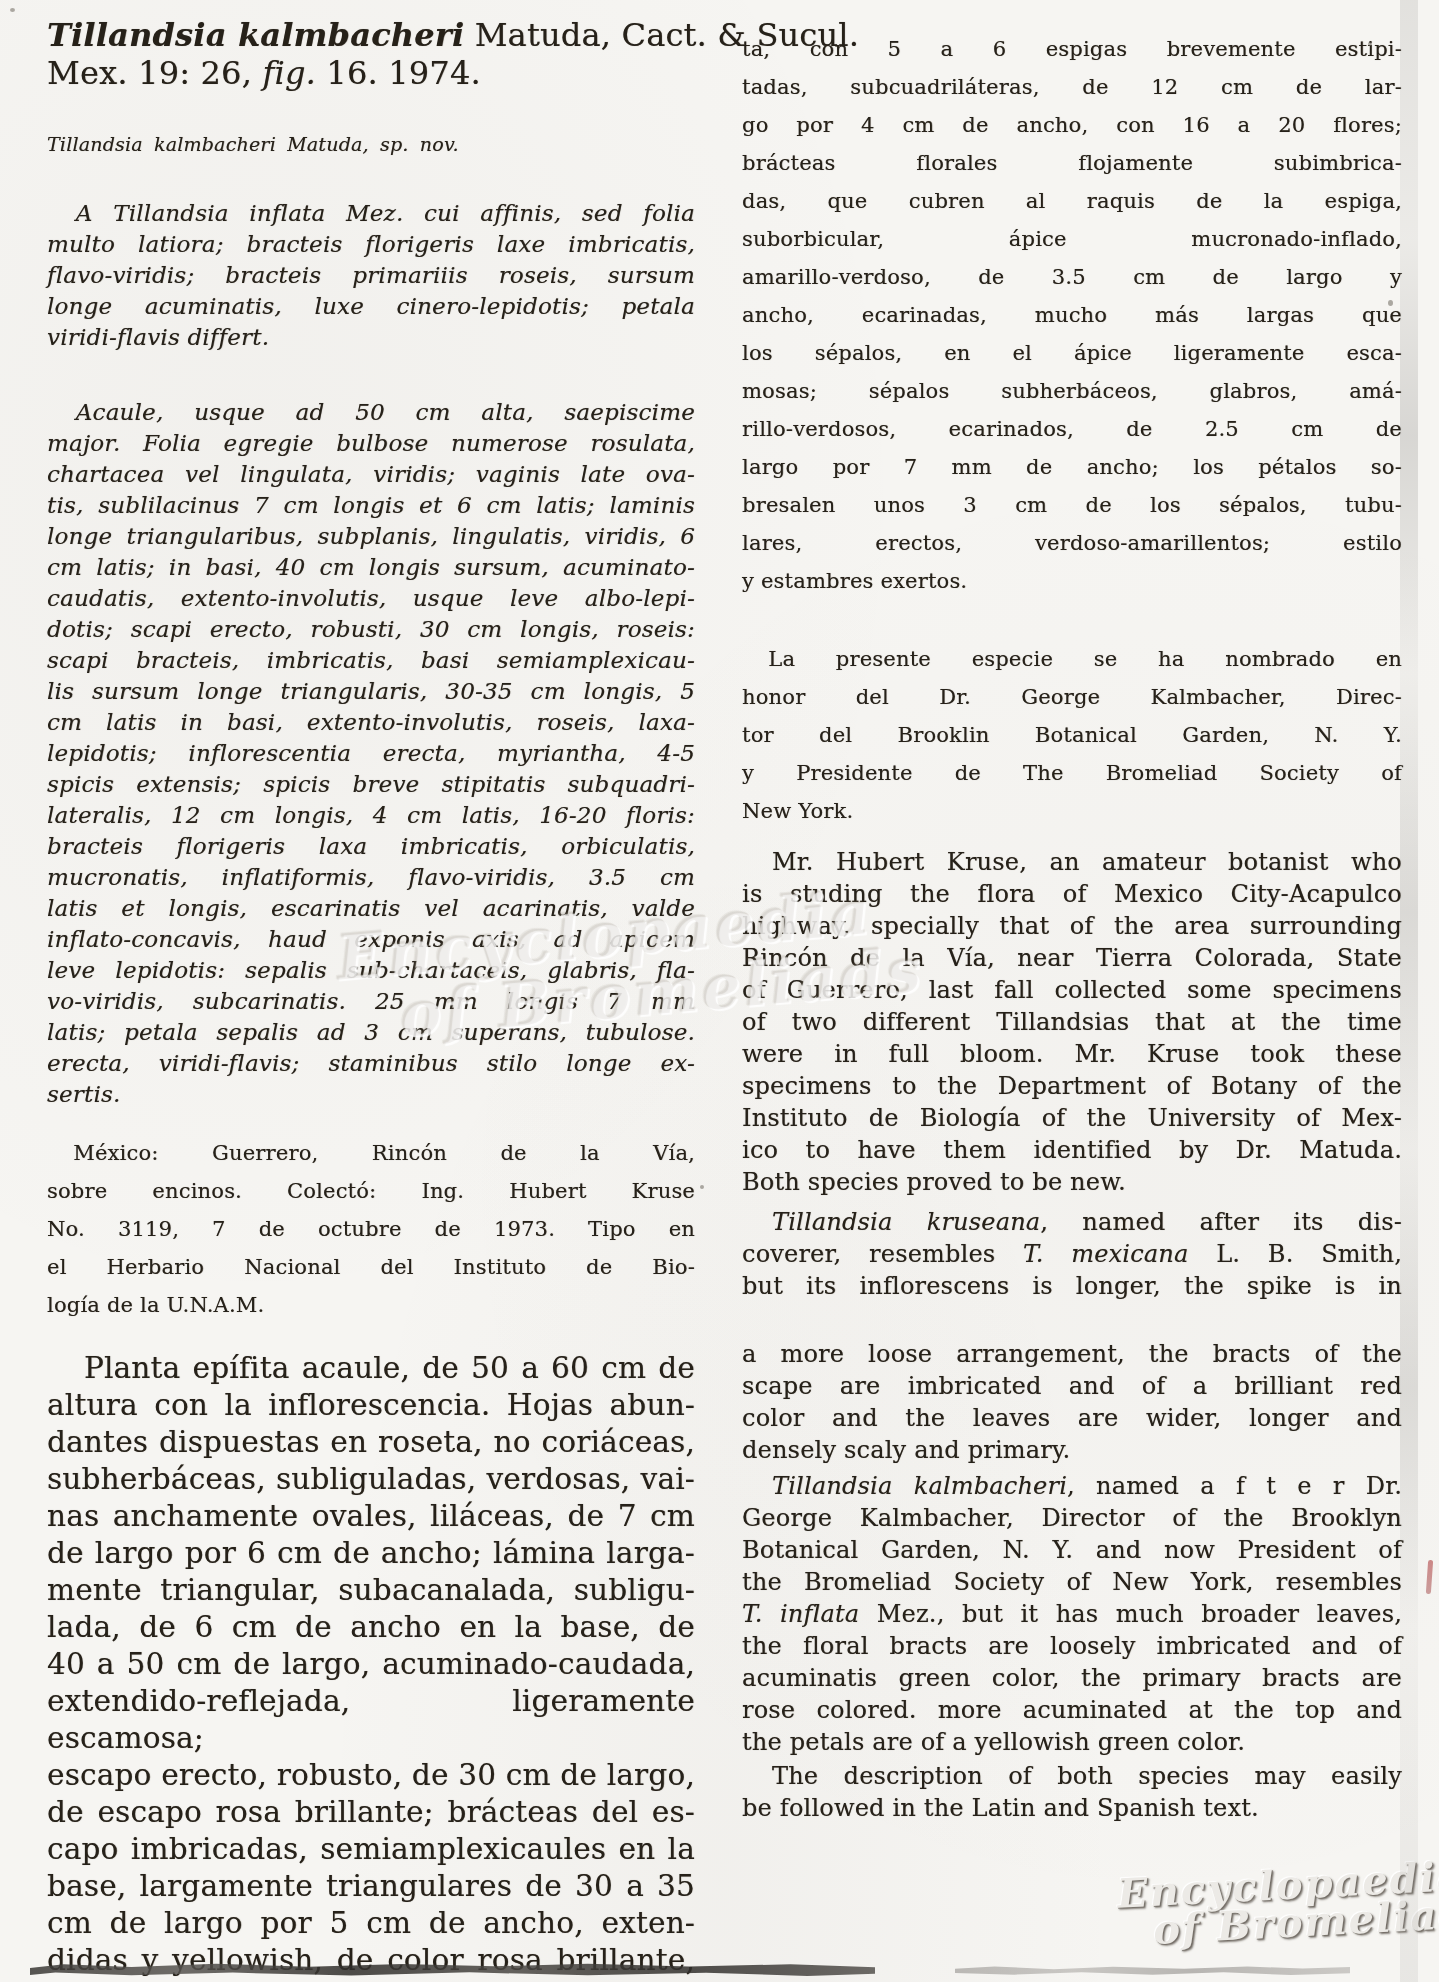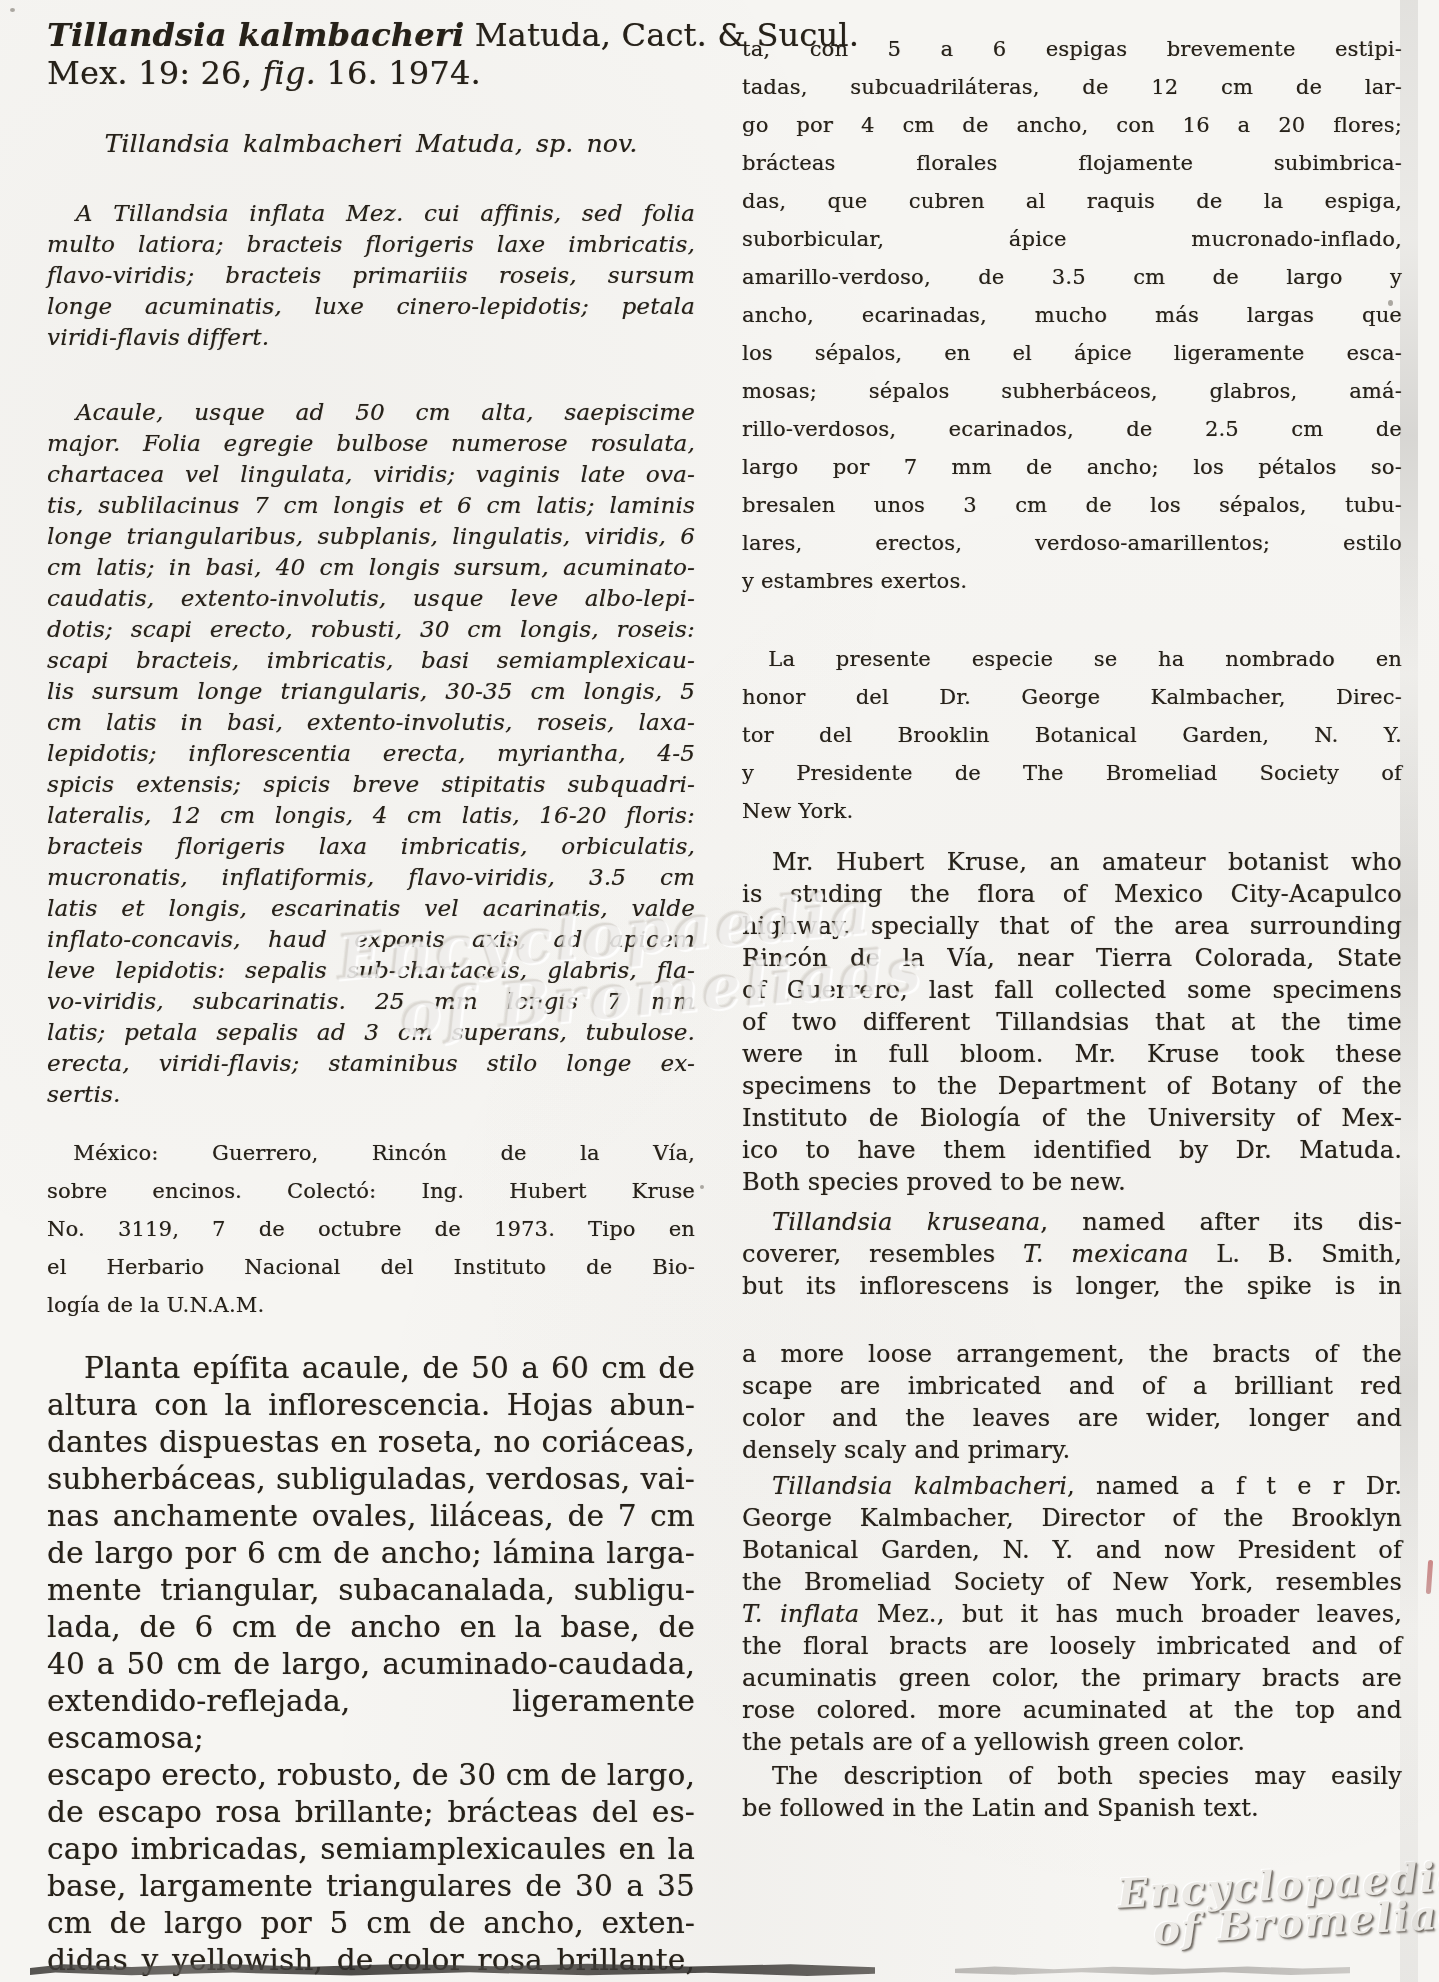--- a/index.html
+++ b/index.html
@@ -20,22 +20,22 @@
   .col-right{left:742px;top:30px;width:660px;}
 
   .ink{ text-shadow:0.3px 0.4px 0.7px rgba(55,45,35,0.55); letter-spacing:0.2px; }
 
   .citation{font-size:32px;line-height:38px;white-space:nowrap;text-align:left;}
   .citation .sp{font-weight:bold;font-style:italic;}
   .citation .fig{font-style:italic;}
 
   .section-heading{
     margin-top:34px;
-    font-size:25px;line-height:36px;
-    font-style:italic;text-align:center;white-space:nowrap;
+    font-size:19px;line-height:36px;
+    font-style:italic;text-align:left;white-space:nowrap;
     word-spacing:5px;
   }
 
   .para{text-align:justify;}
   .tline{text-align:justify;text-align-last:justify;}
   .tline.last{text-align-last:left;}
   .tline.first{text-indent:1.25em;}
 
   .latin{font-style:italic;font-size:23px;line-height:31px;}
   .latin-1{margin-top:36px;}

